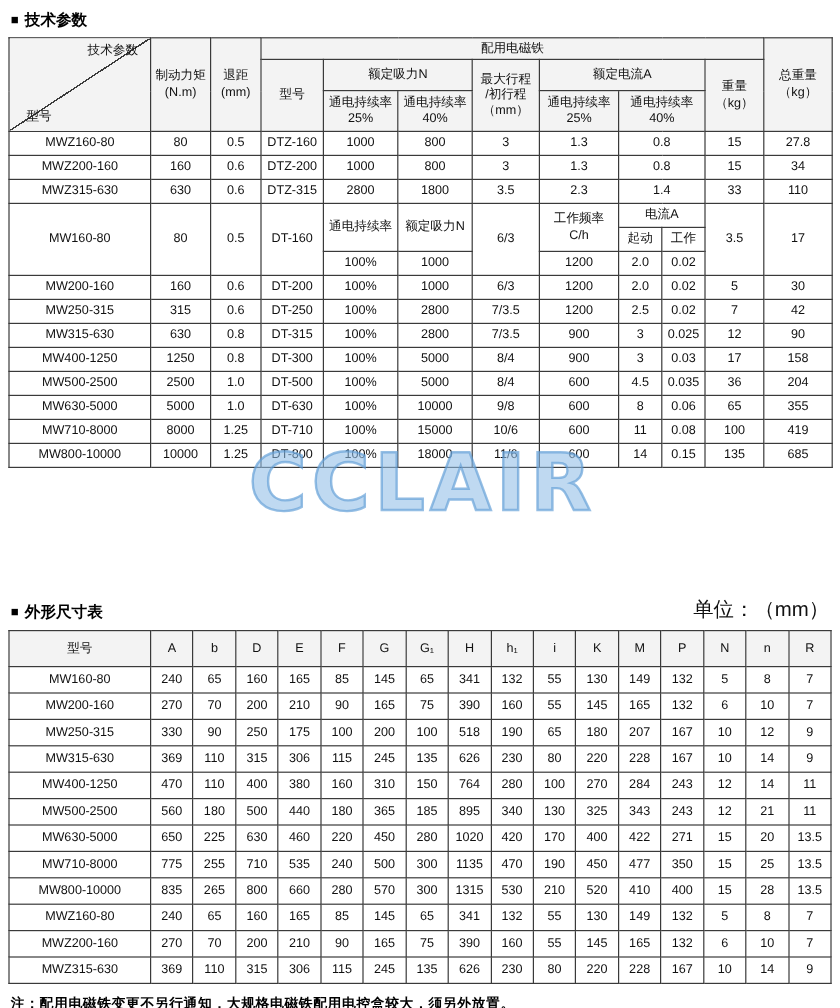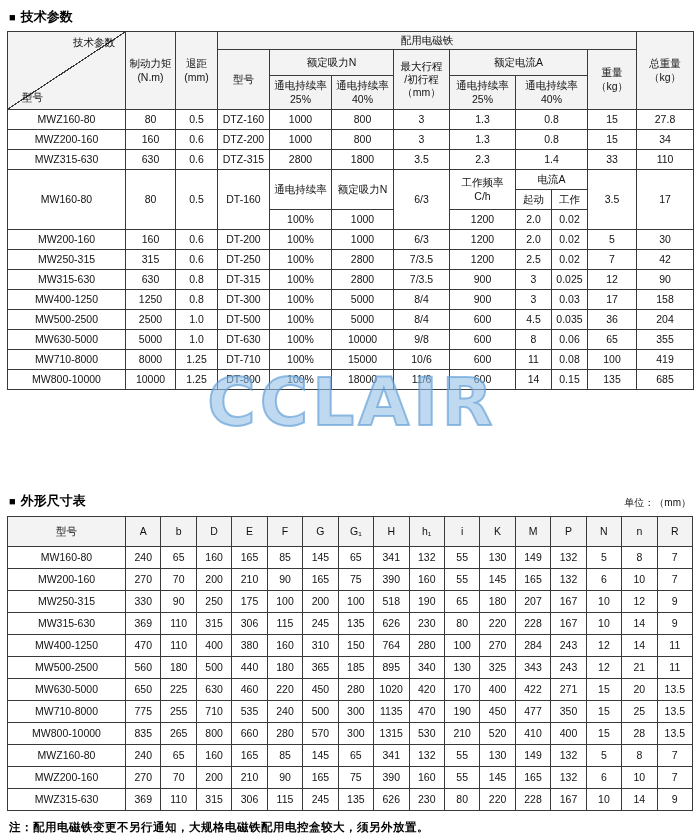--- a/index.html
+++ b/index.html
@@ -44,21 +44,21 @@
       #3a3a3a calc(50% + 0.6px), transparent calc(50% + 0.6px));
   }
   .diag-top { position: absolute; top: 4px; right: 10px; font-size: 10.5px; }
   .diag-bottom { position: absolute; bottom: 5px; left: 14px; font-size: 10.5px; }
 
   .section2-bar {
     display: flex; justify-content: space-between; align-items: flex-end;
     margin-top: 82px; margin-bottom: 6px; padding-right: 2px;
   }
   .section2-bar .section-title { margin: 0 0 0 2px; }
-  .unit-label { font-size: 10px; color: #111; margin-top: 24px; }
+  .unit-label { font-size: 17px; color: #111; margin-top: 24px; }
 
   .t2 thead tr { height: 30px; }
   .t2 tbody tr { height: 22px; }
 
   .note {
     margin: 9px 0 0 2px;
     font-size: 11.5px; font-weight: bold; letter-spacing: 0.5px; color: #000;
   }
 
   .watermark {

